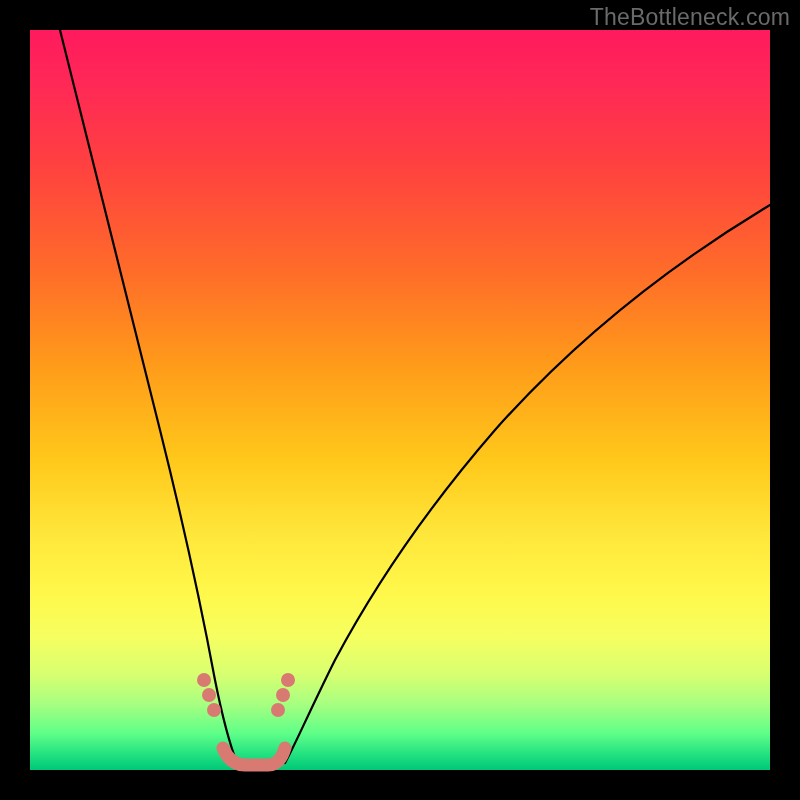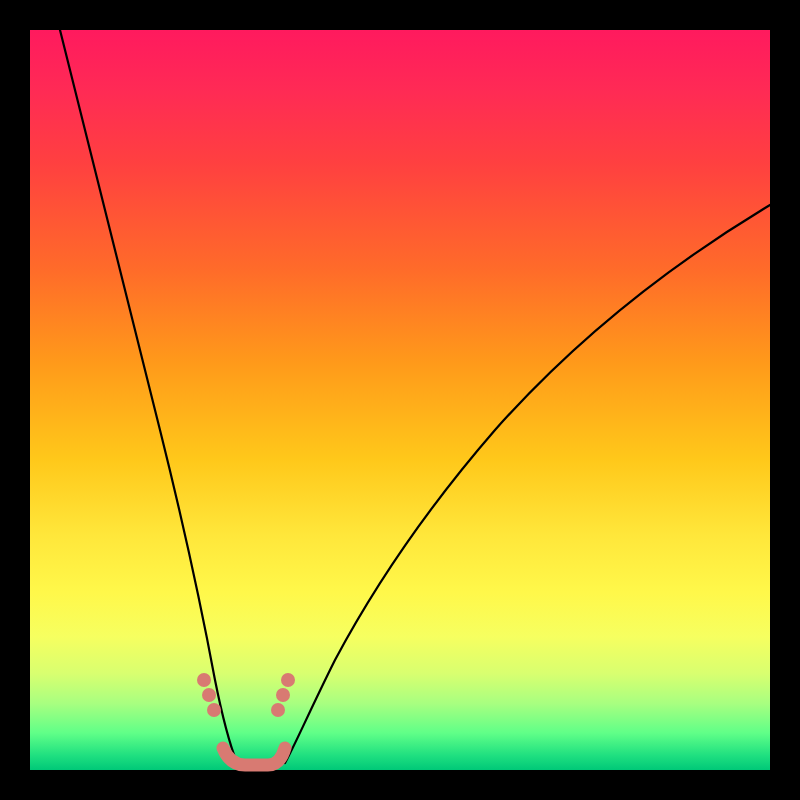--- a/index.html
+++ b/index.html
@@ -102,13 +102,14 @@
       <circle class="dot" r="7" cx="248" cy="680"></circle>
 
       <path class="cap" d="M 193 718
                Q 200 735, 215 735
                L 238 735
                Q 250 735, 255 718"></path>
     </svg>
 
   </div>
 
+  <div class="watermark">TheBottleneck.com</div>
 </div>
 
 </body></html>

